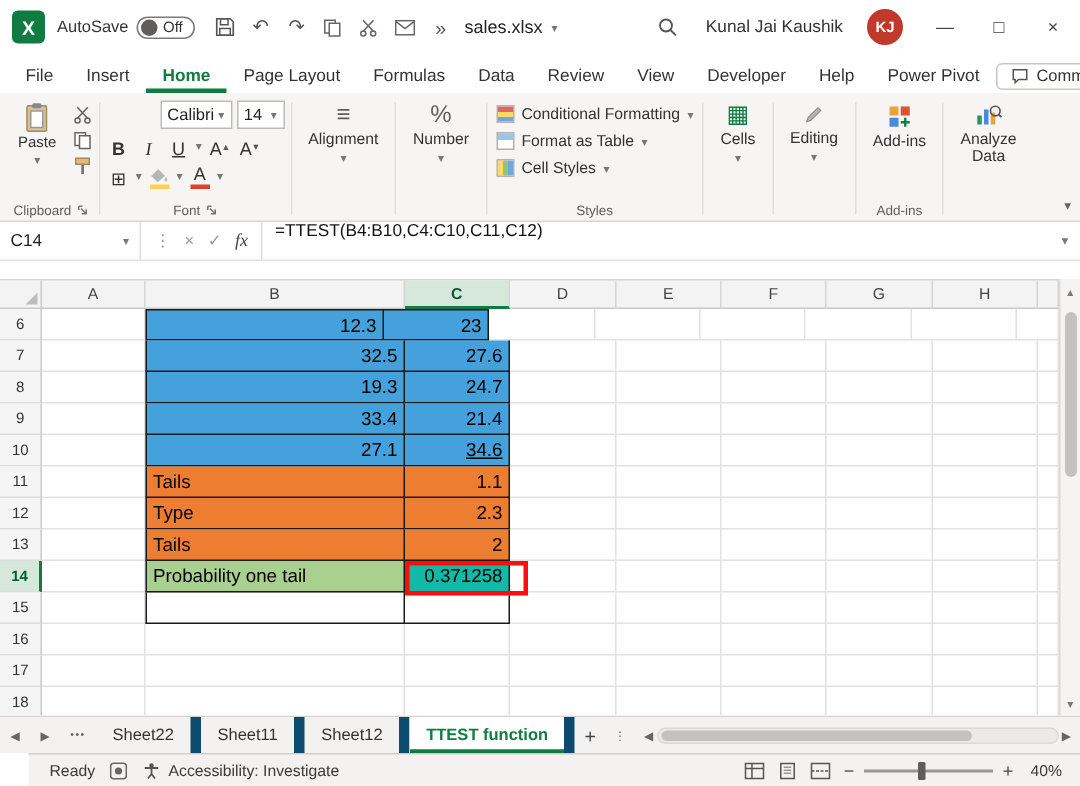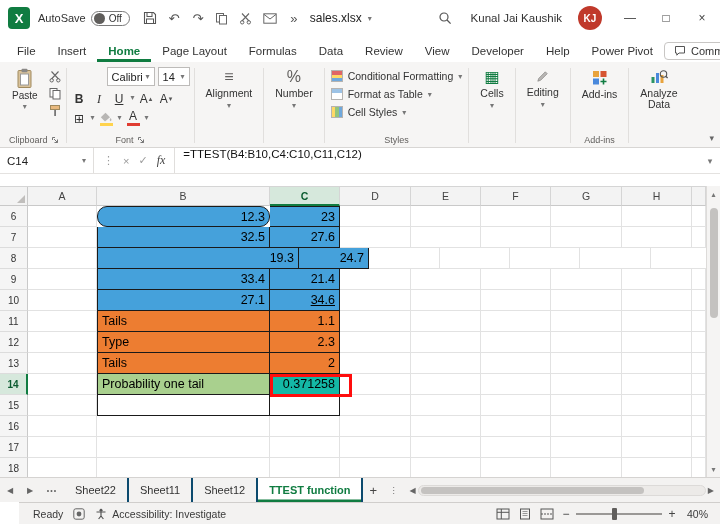--- a/index.html
+++ b/index.html
@@ -95,21 +95,21 @@
   .vs-arrow { height:16px; display:flex; align-items:center; justify-content:center; color:#777; font-size:8px; width:100%; }
   .vs-thumb { width:8px; height:110px; background:#c4c2c0; border-radius:4px; margin-top:6px; }
   .vs-fill { flex:1; }
 
   
   .sheetbar { height:25px; display:flex; align-items:stretch; background:#f3f2f1; border-top:1px solid #d5d3d1; flex:0 0 auto; }
   .tabnavbtn { width:20px; display:flex; align-items:center; justify-content:center; color:#666; font-size:8px; }
   .tabnavbtn.dots { font-size:7px; width:24px; letter-spacing:1px; }
   .tabnavbtn.plus { font-size:13px; color:#444; }
   .sheettabs { display:flex; align-items:stretch; }
-  .sheettab { display:flex; align-items:center; padding:0 11px; font-size:11px; color:#333; border-right:2px solid #0c4a6e; white-space:nowrap; }
+  .sheettab { display:flex; align-items:center; padding:0 11px; font-size:11px; color:#333; border-right:7px solid #0c4a6e; white-space:nowrap; }
   .sheettab.active { background:#fff; color:var(--excel-green); font-weight:bold; box-shadow:inset 0 -2.5px 0 var(--excel-green); }
   .hscroll { flex:1; display:flex; align-items:center; gap:2px; padding:0 6px; }
   .hs-arrow { color:#666; font-size:8px; }
   .hs-track { flex:1; height:11px; background:#eceae8; border:1px solid #dcdad8; border-radius:6px; position:relative; }
   .hs-thumb { position:absolute; left:2px; top:1px; bottom:1px; width:78%; background:#c4c2c0; border-radius:5px; }
 
   
   .statusbar { height:22px; background:#f3f2f1; border-top:1px solid #d0cecc; display:flex; align-items:center; font-size:10.5px; color:#3a3a3a; flex:0 0 auto;margin-left:19px; }
   .st-mode { padding:0 10px 0 14px; }
   .st-ico { display:flex; align-items:center; margin-right:10px; }
@@ -461,21 +461,21 @@
             <div class="ch" style="width: 70px;">F</div>
             <div class="ch" style="width: 71px;">G</div>
             <div class="ch" style="width: 70px;">H</div>
           </div>
         <div class="ch fill"></div>
       </div>
       <div class="gridrows">
           <div class="grow">
             <div class="rowhead">6</div>
             <div class="cell" style="width: 69px;"></div>
-            <div class="cell tb tl tt blue num" style="width: 173px; border-radius: 10px;">12.3</div>
+            <div class="cell tb tl tt blue num" style="width: 159px;">12.3</div>
             <div class="cell tb tt blue num" style="width: 70px;">23</div>
             <div class="cell" style="width: 71px;"></div>
             <div class="cell" style="width: 70px;"></div>
             <div class="cell" style="width: 70px;"></div>
             <div class="cell" style="width: 71px;"></div>
             <div class="cell" style="width: 70px;"></div>
             <div class="cell fillc"></div>
           </div>
           <div class="grow">
             <div class="rowhead">7</div>
@@ -485,21 +485,21 @@
             <div class="cell" style="width: 71px;"></div>
             <div class="cell" style="width: 70px;"></div>
             <div class="cell" style="width: 70px;"></div>
             <div class="cell" style="width: 71px;"></div>
             <div class="cell" style="width: 70px;"></div>
             <div class="cell fillc"></div>
           </div>
           <div class="grow">
             <div class="rowhead">8</div>
             <div class="cell" style="width: 69px;"></div>
-            <div class="cell tb tl blue num" style="width: 202px;">19.3</div>
+            <div class="cell tb tl blue num" style="width: 173px;">19.3</div>
             <div class="cell tb blue num" style="width: 70px;">24.7</div>
             <div class="cell" style="width: 71px;"></div>
             <div class="cell" style="width: 70px;"></div>
             <div class="cell" style="width: 70px;"></div>
             <div class="cell" style="width: 71px;"></div>
             <div class="cell" style="width: 70px;"></div>
             <div class="cell fillc"></div>
           </div>
           <div class="grow">
             <div class="rowhead">9</div>

